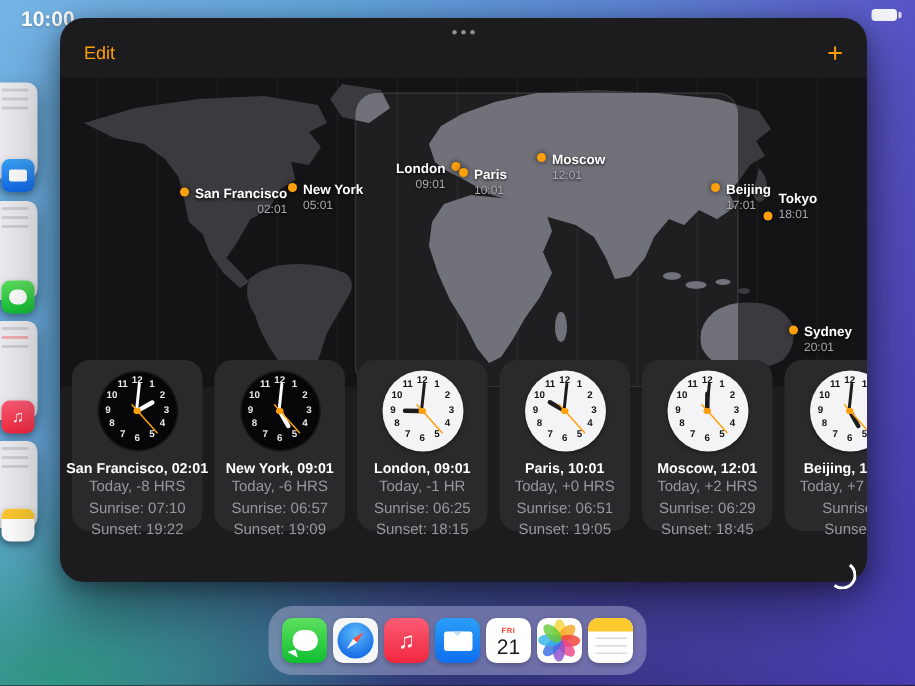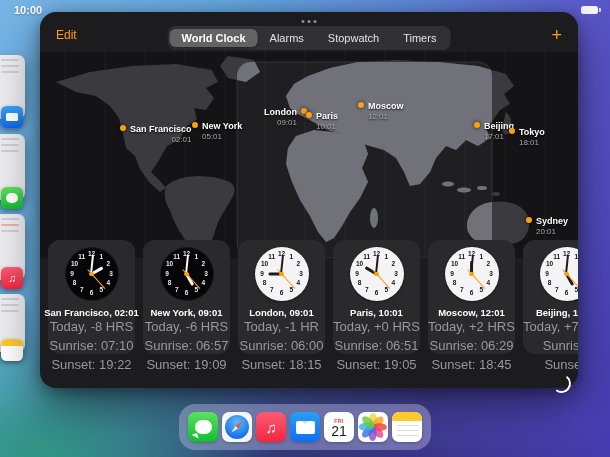--- a/index.html
+++ b/index.html
@@ -4,21 +4,21 @@
 <style>
   html,body{margin:0;padding:0;background:#111;}
   .screen{position:relative;width:610px;height:457px;overflow:hidden;
     font-family:"Liberation Sans",sans-serif;
     background:
       radial-gradient(55% 45% at 6% 99%, rgba(46,150,128,.95) 0%, rgba(46,150,128,0) 70%),
       radial-gradient(80% 55% at 45% 115%, rgba(20,16,60,.95) 0%, rgba(20,16,60,0) 75%),
       radial-gradient(60% 70% at 0% 35%, rgba(108,178,230,.9) 0%, rgba(108,178,230,0) 80%),
       linear-gradient(115deg,#7cb6e6 0%,#64a8e0 28%,#5f86d8 52%,#5a55c8 74%,#463bb0 100%);}
   
-  .status-time{position:absolute;left:14px;top:4px;font-size:11px;font-weight:700;color:#fff;text-shadow:0 1px 2px rgba(0,0,0,.25);}
+  .status-time{position:absolute;left:14px;top:4px;font-size:14px;font-weight:700;color:#fff;text-shadow:0 1px 2px rgba(0,0,0,.25);}
   .battery{position:absolute;right:12px;top:6px;width:17px;height:7.5px;background:rgba(255,255,255,.95);border-radius:2.5px;}
   .battery:after{content:"";position:absolute;right:-2.5px;top:2px;width:1.8px;height:3.5px;background:rgba(255,255,255,.8);border-radius:0 1px 1px 0;}
   
   .thumb{position:absolute;left:-9px;width:34px;background:#ededf1;border-radius:7px;box-shadow:0 5px 12px rgba(0,0,0,.35);}
   .thumb .bar{height:2px;background:#cfcfd6;border-radius:1px;margin:4px 6px 0 10px;}
   .thumb .bar.red{background:#f0aeb2;}
   .mini-icon{position:absolute;left:10px;bottom:-9px;width:22px;height:22px;border-radius:5.5px;box-shadow:0 2px 5px rgba(0,0,0,.35);display:flex;align-items:center;justify-content:center;}
   .mini-icon.mail{background:linear-gradient(180deg,#3ba2f7,#1267e6);}
   .mini-icon.mail .env-s{width:12px;height:8px;background:#fff;border-radius:1.5px;}
   .mini-icon.messages{background:linear-gradient(180deg,#5de05f,#12bd33);}
@@ -57,21 +57,21 @@
   .clockface.dark .num{color:#e9e9ec;}
   .clockface.light .num{color:#141414;}
   .hand{position:absolute;left:50%;border-radius:2px;}
   .hand.hour{width:3px;height:13px;margin-left:-1.5px;bottom:50%;transform-origin:50% 100%;}
   .hand.minute{width:2.2px;height:19px;margin-left:-1.1px;bottom:50%;transform-origin:50% 100%;}
   .hand.second{width:1.2px;height:26px;margin-left:-.6px;top:calc(50% - 20px);transform-origin:50% 20px;background:#FF9F0A;}
   .clockface.dark .hour,.clockface.dark .minute{background:#fdfdfd;}
   .clockface.light .hour,.clockface.light .minute{background:#1c1c1e;}
   .cap{position:absolute;left:50%;top:50%;width:4.5px;height:4.5px;margin:-2.25px 0 0 -2.25px;border-radius:50%;background:#FF9F0A;}
   .c-city{margin-top:6px;font-size:9.5px;font-weight:600;color:#fff;white-space:nowrap;}
-  .c-sub{font-size:13px;color:#98989d;line-height:1.45;white-space:nowrap;text-align:center;}
+  .c-sub{font-size:10px;color:#98989d;line-height:1.45;white-space:nowrap;text-align:center;}
   .resize-arc{position:absolute;left:552px;top:374px;width:15px;height:15px;border:2.5px solid transparent;border-bottom-color:#fff;border-right-color:#fff;border-radius:50%;transform:rotate(-8deg);}
   
   .dock{position:absolute;left:50%;bottom:7px;transform:translateX(-50%);display:flex;gap:4px;padding:8px 9px;background:rgba(188,188,224,.42);border-radius:16px;}
   .app-icon{position:relative;width:30px;height:30px;border-radius:7px;overflow:hidden;box-shadow:0 1px 3px rgba(0,0,0,.25);display:flex;align-items:center;justify-content:center;cursor:pointer;}
   .app-icon.messages{background:linear-gradient(180deg,#5de05f,#0fbe31);}
   .app-icon.messages .bubble{width:17px;height:14px;background:#fff;border-radius:8px;}
   .app-icon.messages .bubble:after{content:"";position:absolute;left:5px;bottom:5px;width:0;height:0;border:4px solid transparent;border-bottom-color:#fff;transform:rotate(28deg);}
   .app-icon.safari{background:#f4f6f8;}
   .app-icon.safari .dial{width:24px;height:24px;border-radius:50%;background:radial-gradient(circle at 50% 30%,#5cbcf9 0%,#1a6fe8 75%);position:relative;}
   .app-icon.safari .needle{position:absolute;left:10.2px;top:4px;width:3.6px;height:16px;background:linear-gradient(180deg,#ff4f43 0 50%,#f4f4f4 50% 100%);clip-path:polygon(50% 0,100% 50%,50% 100%,0 50%);transform:rotate(45deg);}
@@ -131,26 +131,20 @@
 
   <div class="window">
     <div class="win-dots">
         <i></i>
         <i></i>
         <i></i>
       </div>
 
     <div class="toolbar">
       <button class="tb-btn">Edit</button>
-      <div class="segmented" id="segmented">
-          <div class="seg selected">World Clock</div>
-          <div class="seg">Alarms</div>
-          <div class="seg">Stopwatch</div>
-          <div class="seg">Timers</div>
-        </div>
       <button class="tb-btn tb-add">+</button>
     </div>
 
     <div class="map">
       <svg viewBox="0 0 538 206" width="538" height="206">
         <defs>
           <clipPath id="dayclip">
               <rect x="197" y="10" width="255" height="196" rx="14"></rect>
             </clipPath>
         </defs>
@@ -239,21 +233,21 @@
               <span class="mtime">12:01</span>
             </span>
           </div>
           <div class="marker" style="left: 437px; top: 73px; transform: translate(-3px, -4px);">
             <span class="dot"></span>
             <span class="mlabel">
               <span class="mname">Beijing</span>
               <span class="mtime">17:01</span>
             </span>
           </div>
-          <div class="marker" style="left: 472px; top: 79px; transform: translate(-3px, -4px);">
+          <div class="marker" style="left: 472px; top: 79px; transform: translate(-3px, -4px); align-items: flex-end;">
             <span class="dot"></span>
             <span class="mlabel">
               <span class="mname">Tokyo</span>
               <span class="mtime">18:01</span>
             </span>
           </div>
           <div class="marker" style="left: 489px; top: 168px; transform: translate(-3px, -4px);">
             <span class="dot"></span>
             <span class="mlabel">
               <span class="mname">Sydney</span>
@@ -326,21 +320,21 @@
             <span class="num" style="left: 5.1125px; top: 12.75px;">10</span>
             <span class="num" style="left: 12.25px; top: 5.6125px;">11</span>
             <span class="num" style="left: 22px; top: 3px;">12</span>
             <div class="hand hour" style="transform: rotate(270.5deg);"></div>
             <div class="hand minute" style="transform: rotate(6deg);"></div>
             <div class="hand second" style="transform: rotate(138deg);"></div>
             <div class="cap"></div>
           </div>
           <div class="c-city">London, 09:01</div>
           <div class="c-sub">Today, -1 HR</div>
-          <div class="c-sub">Sunrise: 06:00</div>
+          <div class="c-sub">Sunrise: 06:25</div>
           <div class="c-sub">Sunset: 18:15</div>
         </div>
         <div class="card">
           <div class="clockface light">
             <span class="num" style="left: 31.75px; top: 5.6125px;">1</span>
             <span class="num" style="left: 38.8875px; top: 12.75px;">2</span>
             <span class="num" style="left: 41.5px; top: 22.5px;">3</span>
             <span class="num" style="left: 38.8875px; top: 32.25px;">4</span>
             <span class="num" style="left: 31.75px; top: 39.3875px;">5</span>
             <span class="num" style="left: 22px; top: 42px;">6</span>

